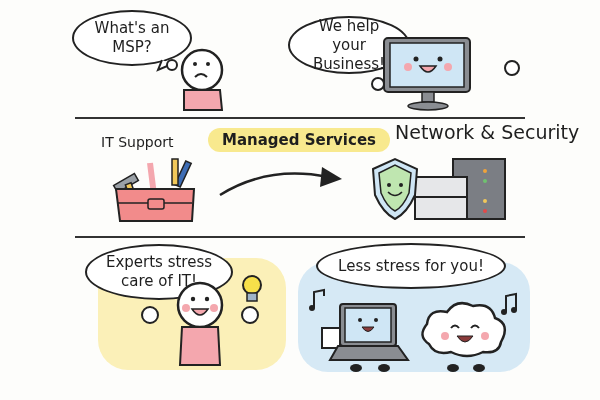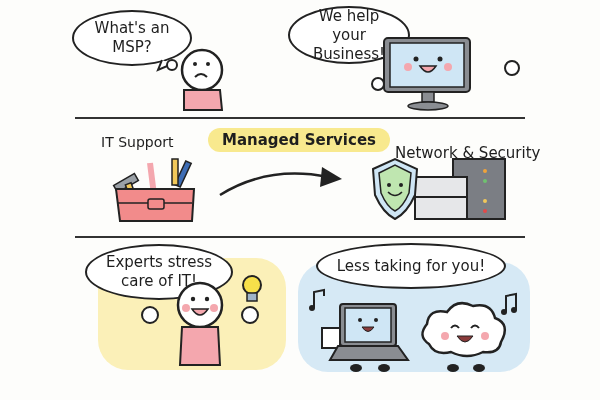--- a/index.html
+++ b/index.html
@@ -20,42 +20,42 @@
 <svg style="left:150px;top:40px;" width="90" height="75">
   <path d="M12 20 L8 30 L22 24" fill="#fff" stroke="#222" stroke-width="2"></path>
   <circle cx="52" cy="30" r="20" fill="#fff" stroke="#222" stroke-width="2.5"></circle>
   <circle cx="45" cy="24" r="2" fill="#222"></circle>
     <circle cx="58" cy="24" r="2" fill="#222"></circle>
   <path d="M45 37 Q51 31 57 37" fill="none" stroke="#222" stroke-width="2"></path>
   <circle cx="22" cy="25" r="5" fill="#fff" stroke="#222" stroke-width="2"></circle>
   <path d="M34 50 L34 70 L72 70 L70 50 Z" fill="#f4a7ae" stroke="#222" stroke-width="2"></path>
 </svg>
 
-<div class="bubble" style="left:288px;top:6px;width:122px;height:58px;">
+<div class="bubble" style="left:288px;top:16px;width:122px;height:58px;">
   <span style="width:96px;">We help your Business!</span>
 </div>
 <svg style="left:378px;top:34px;" width="150" height="80">
   <rect x="6" y="4" width="86" height="54" rx="4" fill="#8a8d92" stroke="#222" stroke-width="2"></rect>
   <rect x="12" y="9" width="74" height="44" fill="#cfe6f5" stroke="#222" stroke-width="1.5"></rect>
   <circle cx="38" cy="25" r="2.5" fill="#222"></circle>
     <circle cx="62" cy="25" r="2.5" fill="#222"></circle>
   <circle cx="30" cy="33" r="4" fill="#f4a7ae"></circle>
     <circle cx="70" cy="33" r="4" fill="#f4a7ae"></circle>
   <path d="M42 32 Q50 44 58 32 Z" fill="#f4a7ae" stroke="#222" stroke-width="1.5"></path>
   <rect x="44" y="58" width="12" height="10" fill="#8a8d92" stroke="#222" stroke-width="1.5"></rect>
   <ellipse cx="50" cy="72" rx="20" ry="4" fill="#8a8d92" stroke="#222" stroke-width="1.5"></ellipse>
   <circle cx="134" cy="34" r="7" fill="#fff" stroke="#222" stroke-width="2"></circle>
   <circle cx="0" cy="50" r="6" fill="#fff" stroke="#222" stroke-width="2"></circle>
 </svg>
 
 <div class="divider" style="left:75px;top:117px;width:450px;"></div>
 
 <div class="label" style="left:101px;top:134px;">IT Support</div>
 <div class="pill" style="left:208px;top:128px;">Managed Services</div>
-<div class="label" style="left:395px;top:144px;font-size:15px;">Network &amp; Security</div>
+<div class="label" style="left:395px;top:121px;font-size:19px;">Network &amp; Security</div>
 
 <svg style="left:102px;top:155px;" width="110" height="70">
   <rect x="12" y="24" width="24" height="8" fill="#9aa0a6" stroke="#222" stroke-width="1.5" transform="rotate(-30 24 28)"></rect>
   <rect x="28" y="28" width="6" height="28" fill="#f1c85a" stroke="#222" stroke-width="1.5" transform="rotate(-20 31 42)"></rect>
   <path d="M48 8 L52 40" stroke="#f4a7ae" stroke-width="6"></path>
   <rect x="78" y="6" width="6" height="26" fill="#3e6db5" stroke="#222" stroke-width="1.5" transform="rotate(25 81 19)"></rect>
   <rect x="70" y="4" width="6" height="26" fill="#f1c85a" stroke="#222" stroke-width="1.5"></rect>
   <path d="M14 34 L92 34 L90 66 L18 66 Z" fill="#f28b8b" stroke="#222" stroke-width="2"></path>
   <line x1="16" y1="48" x2="90" y2="48" stroke="#222" stroke-width="1.5"></line>
   <rect x="46" y="44" width="16" height="10" rx="2" fill="#f28b8b" stroke="#222" stroke-width="1.5"></rect>
@@ -97,21 +97,21 @@
     <circle cx="84" cy="33" r="4" fill="#f4a7ae"></circle>
   <path d="M62 34 Q70 46 78 34 Z" fill="#f4a7ae" stroke="#222" stroke-width="1.5"></path>
   <path d="M52 52 L50 90 L90 90 L88 52 Z" fill="#f4a7ae" stroke="#222" stroke-width="2"></path>
   <circle cx="20" cy="40" r="8" fill="#fff" stroke="#222" stroke-width="2"></circle>
   <circle cx="120" cy="40" r="8" fill="#fff" stroke="#222" stroke-width="2"></circle>
   <circle cx="122" cy="10" r="9" fill="#f7e04a" stroke="#222" stroke-width="2"></circle>
   <rect x="117" y="18" width="10" height="8" fill="#9fb4c8" stroke="#222" stroke-width="1.5"></rect>
 </svg>
 
 <div class="bubble" style="left:316px;top:243px;width:190px;height:46px;">
-  <span>Less taking for you!</span>
+  <span>Less stress for you!</span>
 </div>
 <svg style="left:308px;top:288px;" width="20" height="24">
   <path d="M6 20 L6 4 L16 2 L16 8" fill="none" stroke="#222" stroke-width="2"></path>
     <circle cx="4" cy="20" r="3" fill="#222"></circle>
 </svg>
 <svg style="left:500px;top:292px;" width="20" height="24">
   <path d="M6 20 L6 4 L16 2 L16 18" fill="none" stroke="#222" stroke-width="2"></path>
     <circle cx="4" cy="20" r="3" fill="#222"></circle>
     <circle cx="14" cy="18" r="3" fill="#222"></circle>
 </svg>

